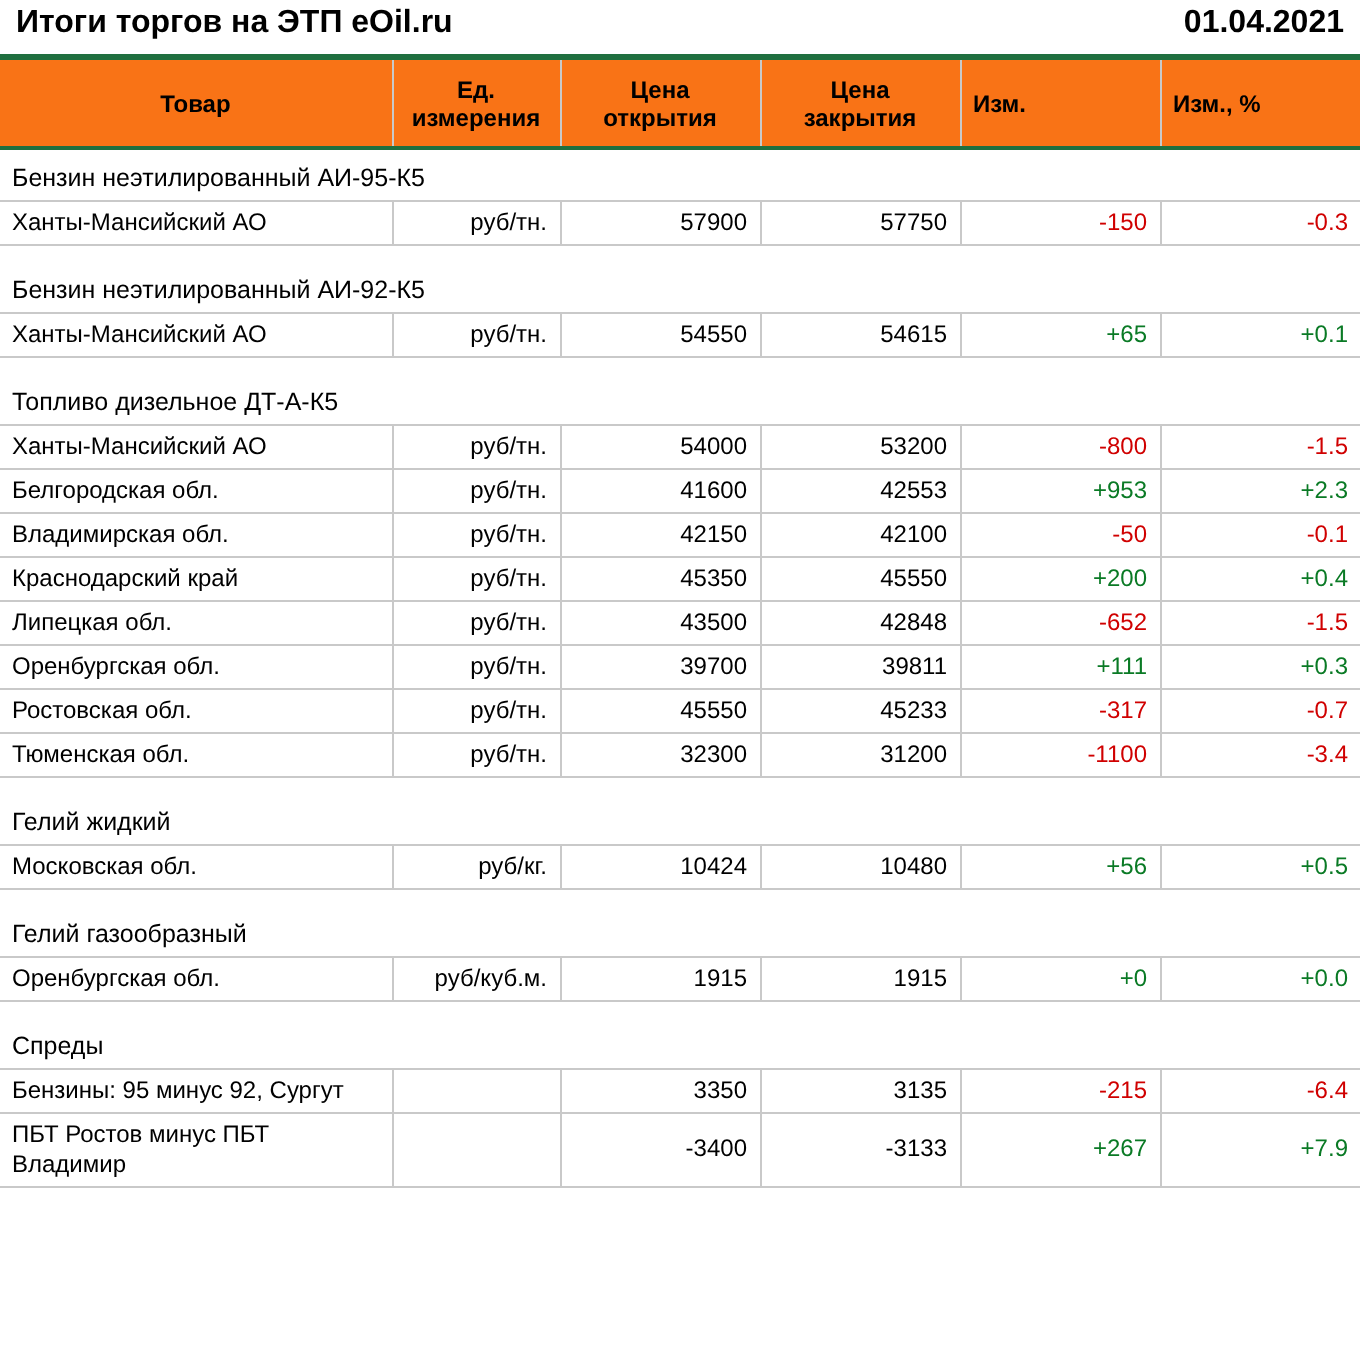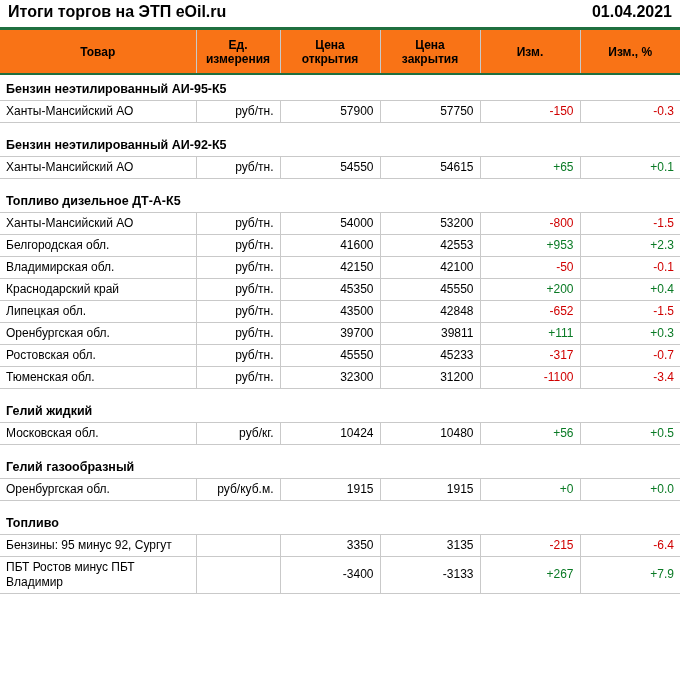--- a/index.html
+++ b/index.html
@@ -64,41 +64,41 @@
     text-align: center;
     vertical-align: middle;
     padding: 5px 6px;
     border-right: 1px solid #c9c9c9;
     border-bottom: 2px solid #1f6f3f;
     background: #f97316;
     line-height: 14px;
     height: 44px;
   }
   thead th:last-child { border-right: none; }
-  thead th.th-chg, thead th.th-chgp { text-align: center; }
+  thead th.th-chg, thead th.th-chgp { text-align: left; }
 
   tbody td {
     font-size: 12px;
     padding: 3px 6px;
     border-right: 1px solid #c9c9c9;
     border-bottom: 1px solid #c9c9c9;
     line-height: 15px;
     height: 21px;
     vertical-align: middle;
     background: #ffffff;
   }
   tbody td:last-child { border-right: none; }
 
   td.name { text-align: left; }
   td.unit { text-align: right; }
   td.num  { text-align: right; }
 
   
   tr.group td {
-    font-weight: bold;
+    font-weight: normal;
     font-size: 12.5px;
     border-right: none;
     border-bottom: 1px solid #c9c9c9;
     padding-top: 6px;
     padding-bottom: 3px;
     height: 26px;
     vertical-align: bottom;
   }
   tr.group.spacer-top td {
     padding-top: 14px;
@@ -252,21 +252,21 @@
         </tr>
         <tr>
           <td class="name">Оренбургская обл.</td>
           <td class="unit">руб/куб.м.</td>
           <td class="num">1915</td>
           <td class="num">1915</td>
           <td class="num zero">+0</td>
           <td class="num zero">+0.0</td>
         </tr>
         <tr class="group spacer-top">
-          <td colspan="6">Топливо</td>
+          <td colspan="6">Спреды</td>
         </tr>
         <tr>
           <td class="name">Бензины: 95 минус 92, Сургут</td>
           <td class="unit"></td>
           <td class="num">3350</td>
           <td class="num">3135</td>
           <td class="num neg">-215</td>
           <td class="num neg">-6.4</td>
         </tr>
         <tr>

